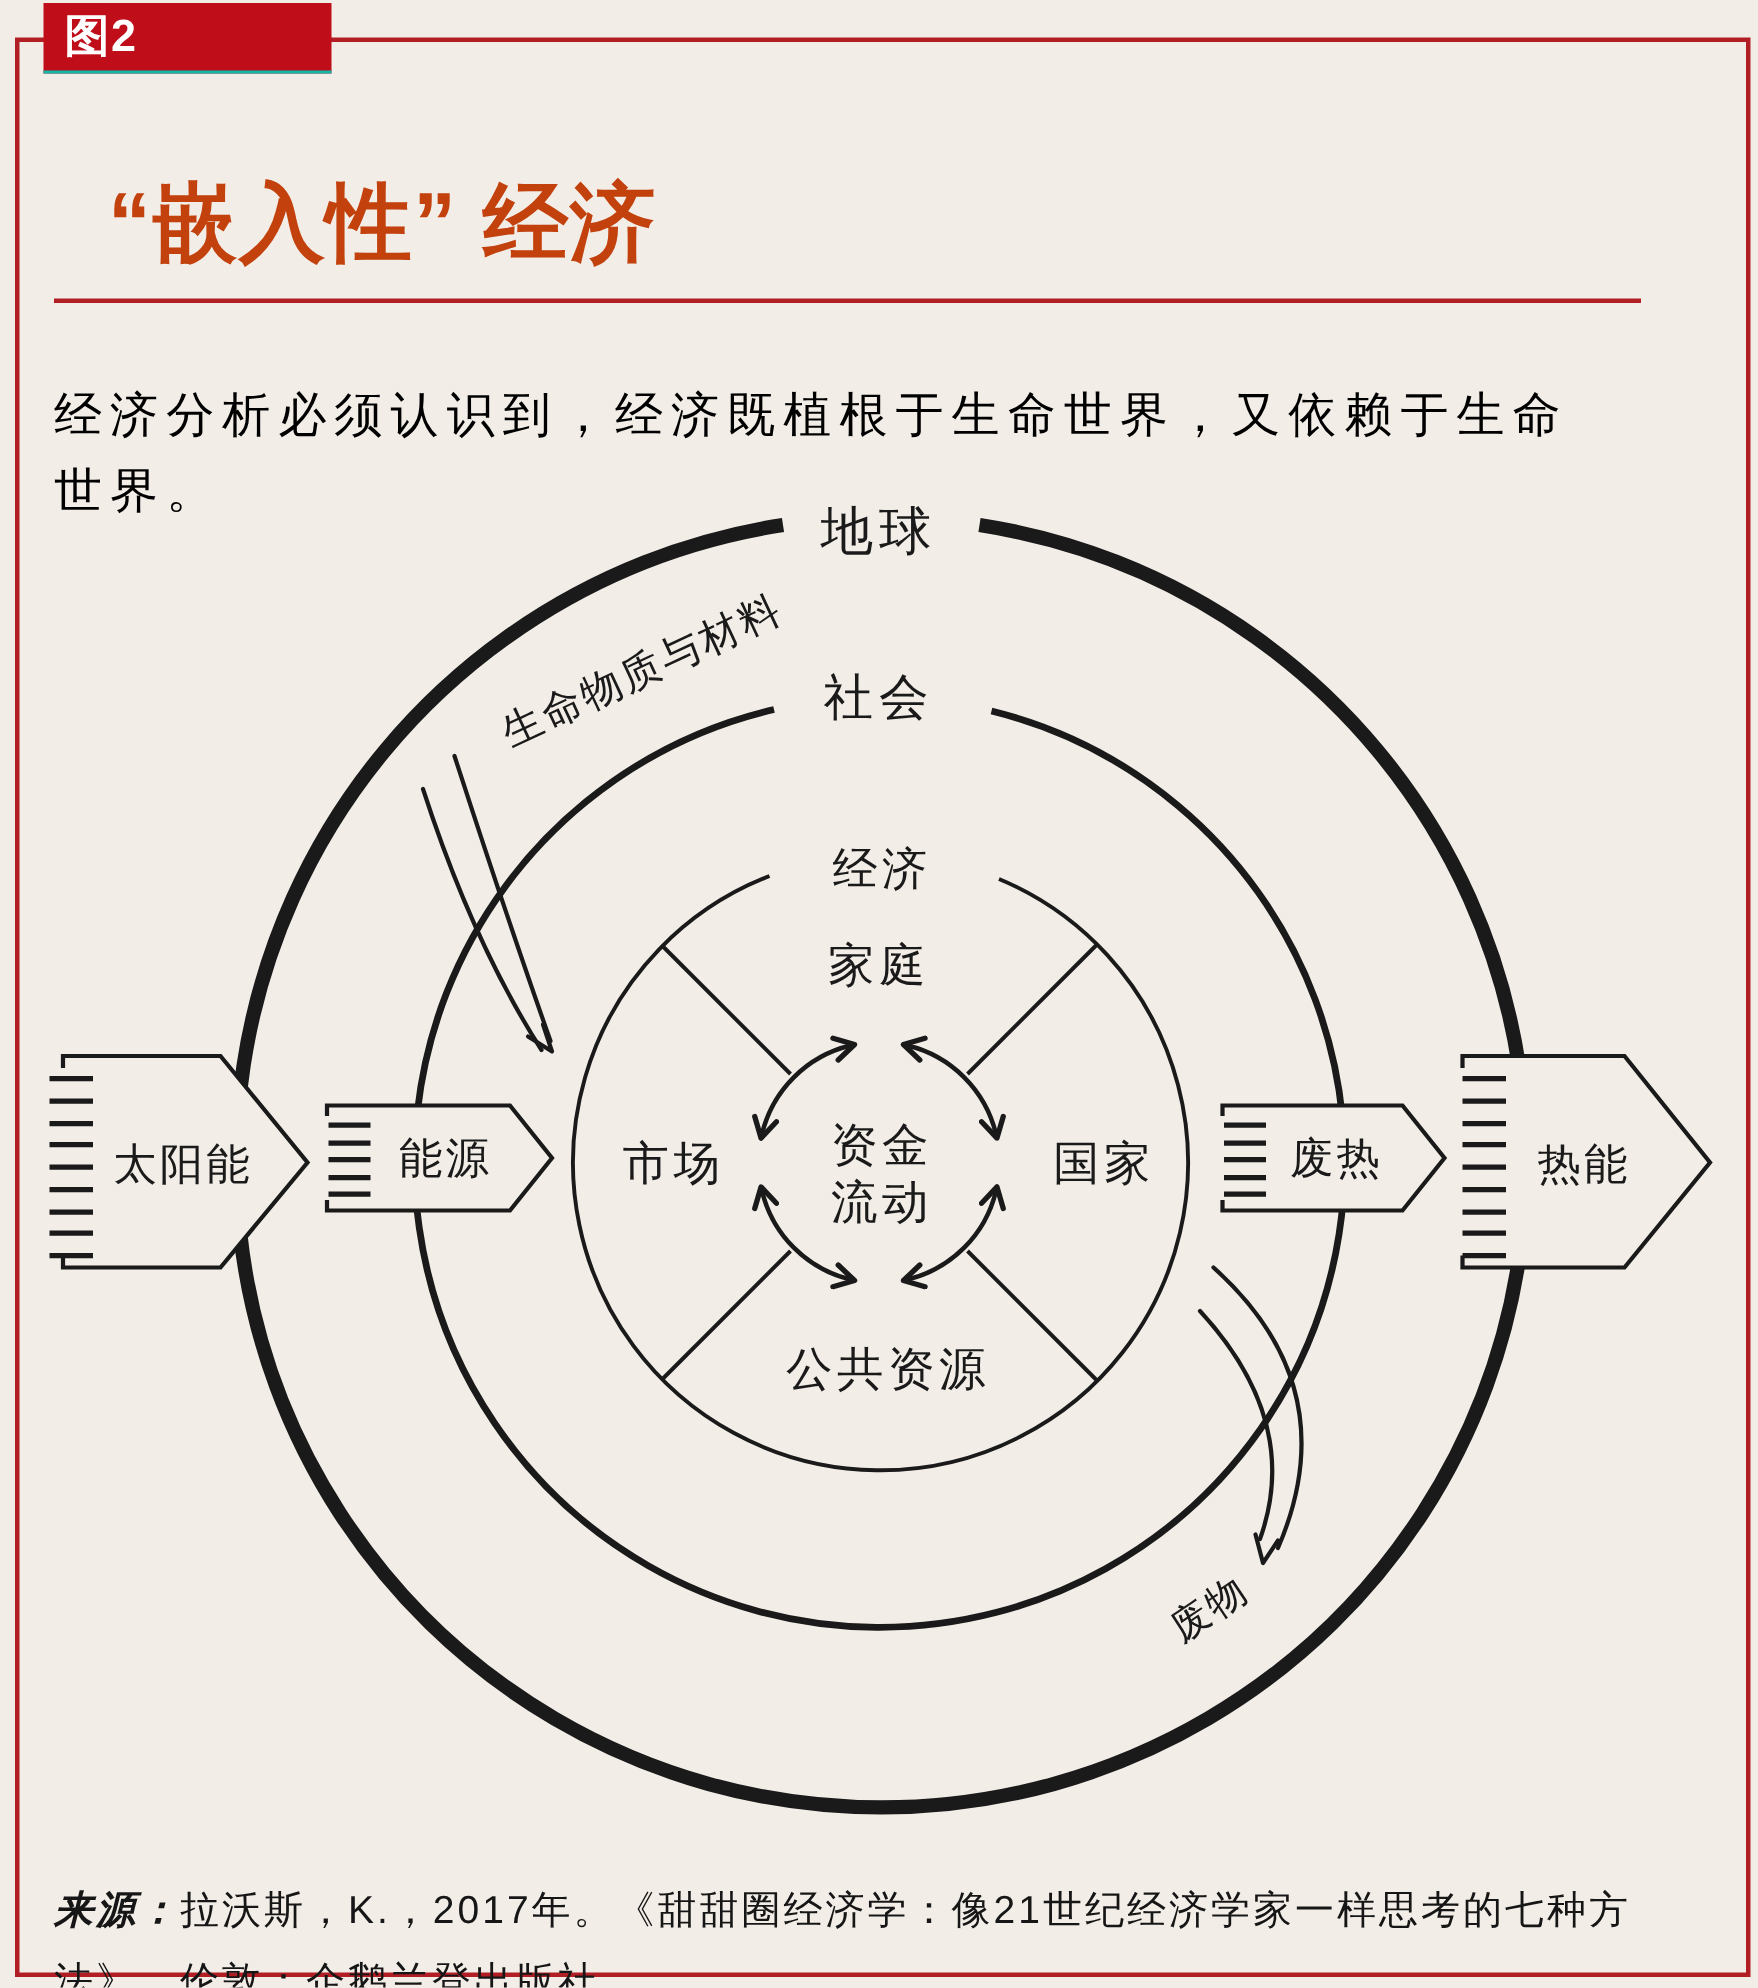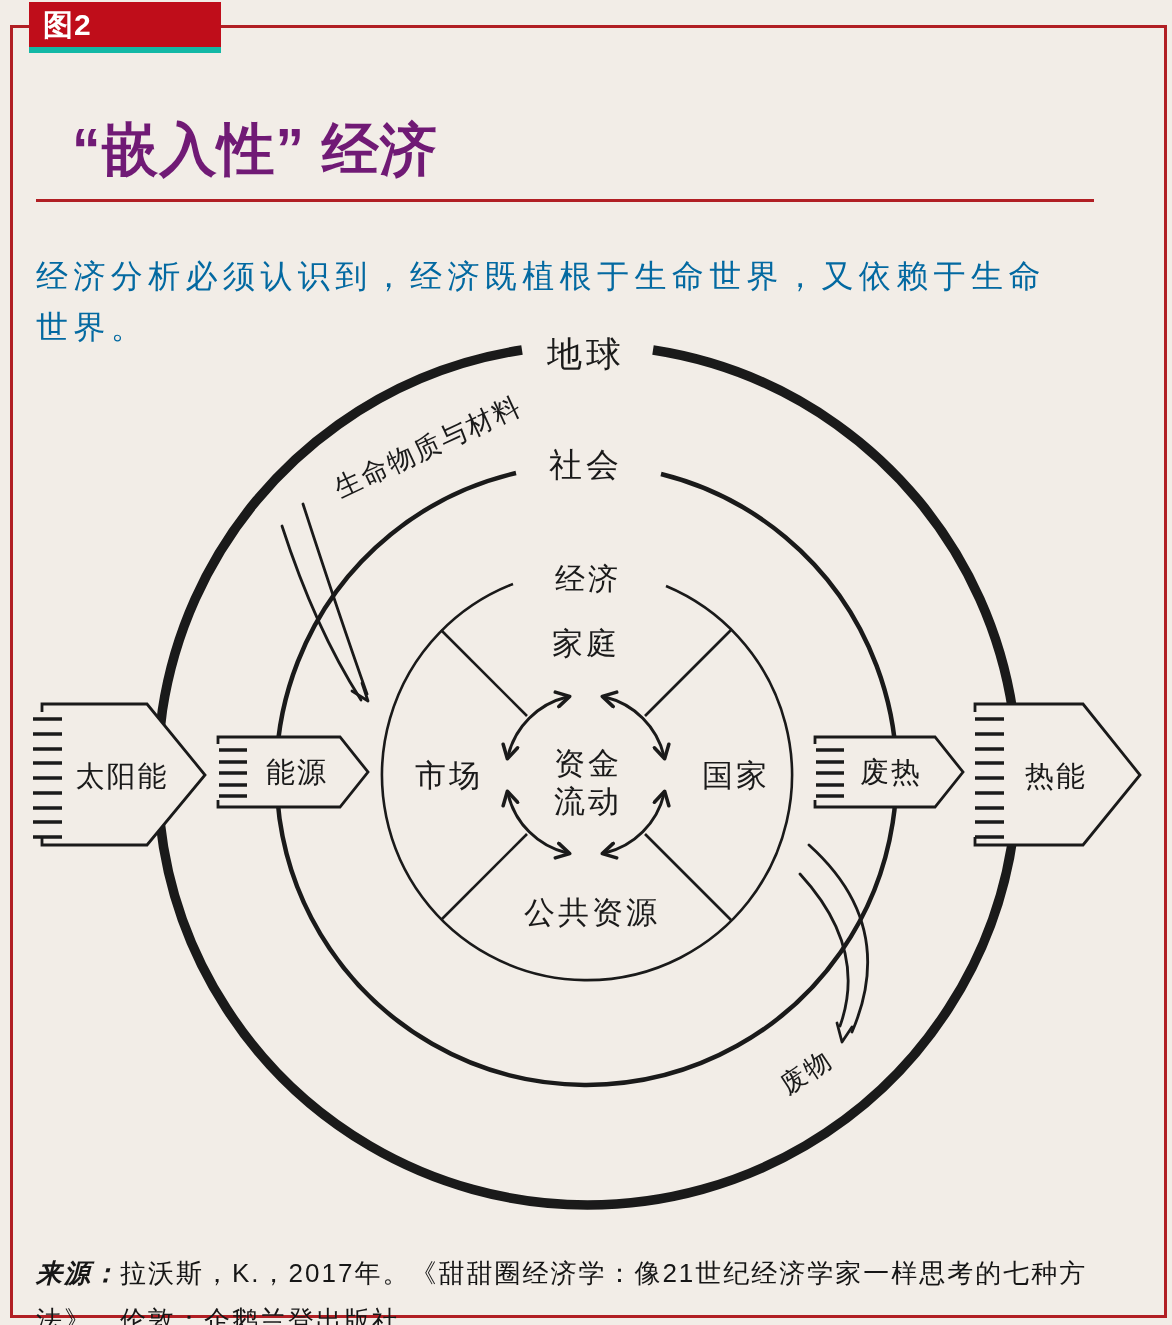--- a/index.html
+++ b/index.html
@@ -8,37 +8,37 @@
     background:#f2ede7;
     font-family:"Liberation Sans",sans-serif;
     color:#1b1b1b;
   }
   .frame{
     position:absolute;left:10px;top:25px;width:1157px;height:1293px;
     border:3px solid #b11f24;box-sizing:border-box;
   }
   .badge{
     position:absolute;left:29px;top:2px;width:178px;height:45px;
-    background:#bf0d1a;border-bottom:6px solid #14b8a6;
+    background:#bf0d1a;border-bottom:2px solid #14b8a6;
     color:#ffffff;font-size:30px;font-weight:700;
     line-height:45px;padding-left:14px;box-sizing:content-box;
     letter-spacing:1px;
   }
   .title{
     position:absolute;left:72px;top:80px;width:1000px;
-    font-size:57px;font-weight:700;line-height:1.1;color:#701a75;
+    font-size:57px;font-weight:700;line-height:1.1;color:#c2410c;
     letter-spacing:1px;white-space:nowrap;
   }
   .rule{
     position:absolute;left:36px;top:199px;width:1058px;height:3px;
     background:#b11f24;
   }
   .intro{
     position:absolute;left:36px;top:219px;width:1020px;
-    font-size:32px;line-height:1.58;letter-spacing:5.4px;color:#0369a1;
+    font-size:32px;line-height:1.58;letter-spacing:5.4px;color:#000000;
   }
   .source{
     position:absolute;left:36px;top:1224px;width:1078px;
     font-size:26px;line-height:1.8;letter-spacing:2px;color:#161616;
   }
   .source b{font-weight:700;font-style:italic;}
   svg.diagram{position:absolute;left:0;top:0;}
   svg text{fill:#1a1a1a;font-family:"Liberation Sans",sans-serif;}
   .t-earth{font-size:35px;letter-spacing:4px;}
   .t-society{font-size:33px;letter-spacing:4px;}

